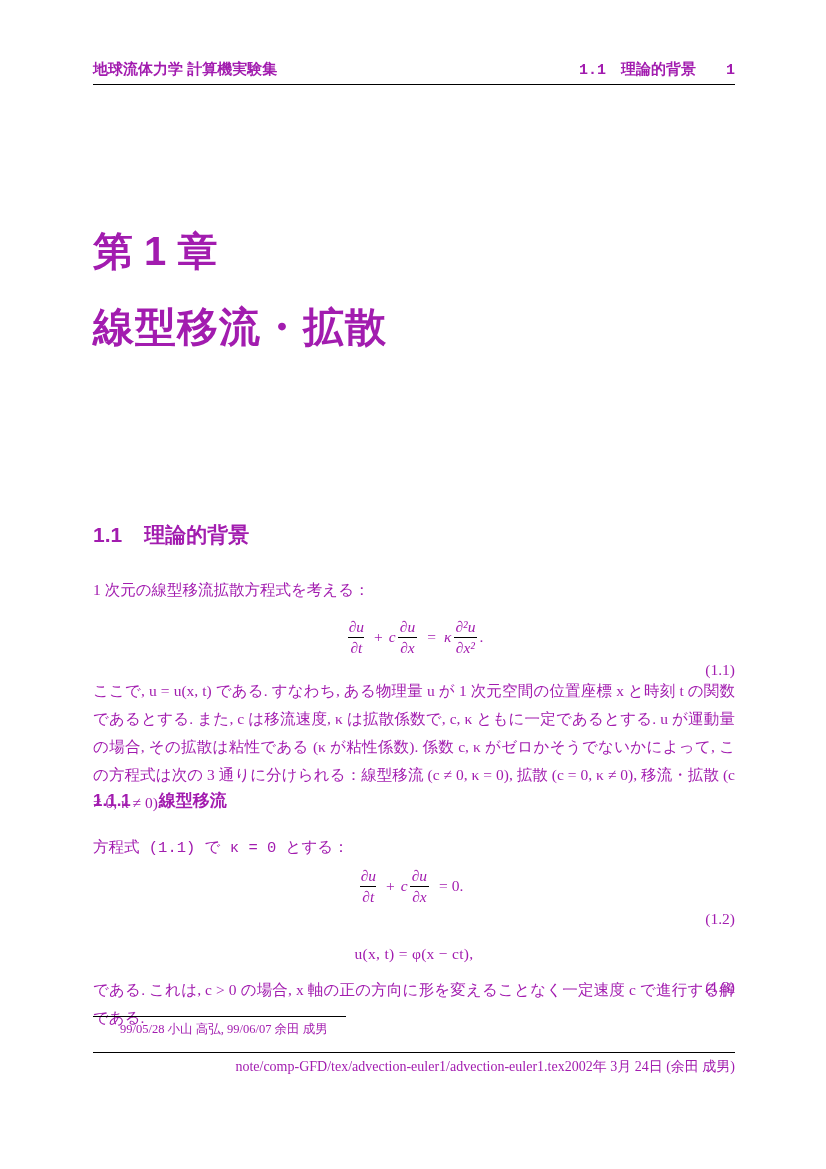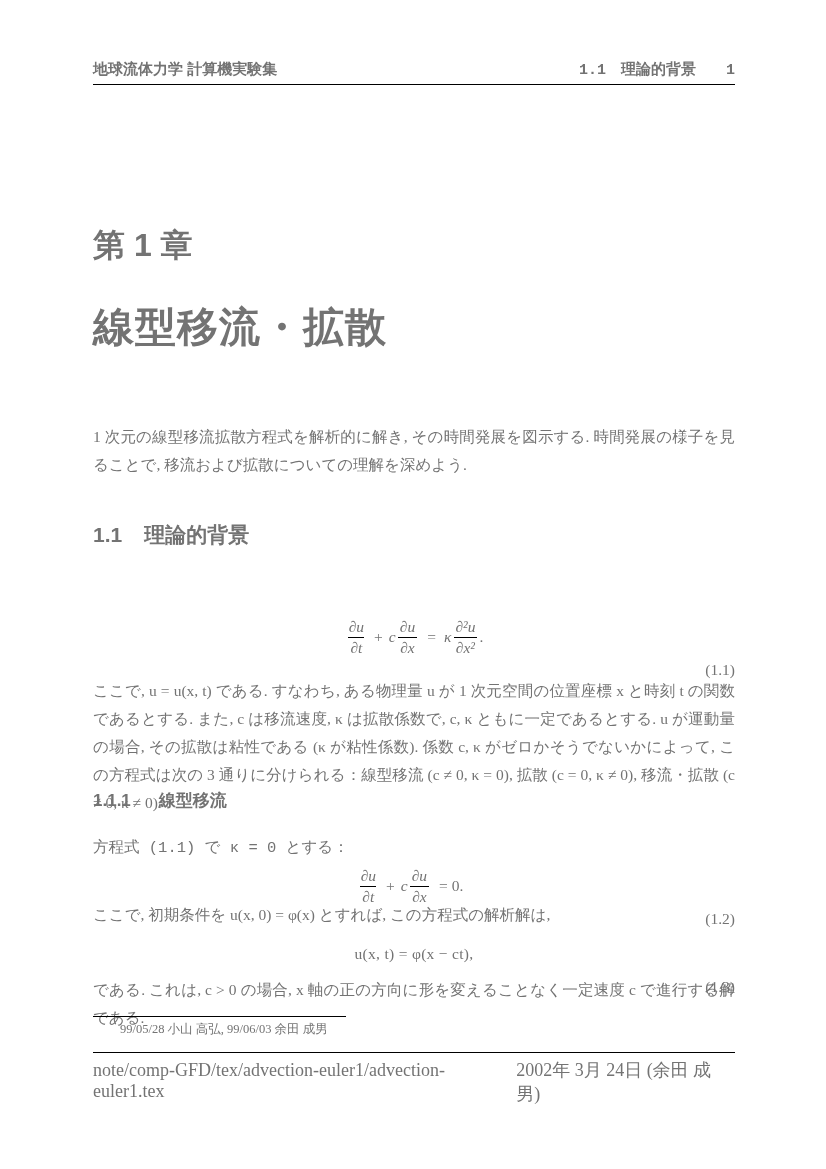--- a/index.html
+++ b/index.html
@@ -1,40 +1,40 @@
 <!DOCTYPE html>
 <html lang="ja"><head>
 <meta charset="utf-8">
 <style>
   * { margin:0; padding:0; box-sizing:border-box; }
   html,body { background:#ffffff; }
   .page {
     position:relative;
     width:826px; height:1107px;
     background:#ffffff;
-    color:#737373;
+    color:#a21caf;
     font-family:"Liberation Serif","DejaVu Serif",serif;
     overflow:hidden;
   }
   .gothic { font-family:"Liberation Sans","DejaVu Sans",sans-serif; font-weight:bold; }
 
   
   .header {
     position:absolute; left:93px; right:91px; top:60px;
     display:flex; justify-content:space-between; align-items:baseline;
     font-size:15px;
   }
   .header-right { display:flex; gap:30px; align-items:baseline;font-family:Liberation Mono, monospace; }
   .header-rule {
     position:absolute; left:93px; right:91px; top:84px;
     border-top:1.8px solid #000;
   }
 
   
-  .chapter-label { position:absolute; left:93px; top:224px; font-size:32px; }
+  .chapter-label { position:absolute; left:93px; top:224px; font-size:40px; }
   .chapter-title { position:absolute; left:93px; top:300px; font-size:41px; letter-spacing:1px; }
 
   
   .body-text {
     position:absolute; left:93px; right:91px;
     font-size:15.5px; line-height:28px;
     text-align:justify;
   }
   .intro-para   { top:423px; }
   .para-lead    { top:576px; }
@@ -90,47 +90,47 @@
   }
 
   
   .footer-rule {
     position:absolute; left:93px; right:91px; top:1052px;
     border-top:1px solid #000;
   }
   .footer {
     position:absolute; left:93px; right:91px; top:1058px;
     display:flex; justify-content:flex-end; align-items:baseline;
-    font-size:18px;
+    font-size:14px;
   }
 </style>
 </head>
 <body>
 
 <div class="page">
 
   <div class="header gothic">
     <span>地球流体力学 計算機実験集</span>
     <span class="header-right">
       <span>1.1　理論的背景</span>
       <span>1</span>
     </span>
   </div>
   <div class="header-rule"></div>
 
   <div class="chapter-label gothic">第 1 章</div>
   <div class="chapter-title gothic">線型移流・拡散</div>
 
-  <p class="body-text intro-para">1 次元の線型移流拡散方程式を解析的に解き, その時間発展を図示する. 時間発展の様子を見ることで, 移流および拡散についての理解を深めよう.</p>
 
   <div class="section-heading gothic">
     <span>1.1</span>
     <span>理論的背景</span>
   </div>
 
+  <p class="body-text para-lead">1 次元の線型移流拡散方程式を考える：</p>
 
   <div class="equation eq1">
     <span class="eq-body">
       <span class="frac">
         <span class="num">∂u</span>
         <span class="den">∂t</span>
       </span>
       <span class="mop">+</span>
       <span class="mi">c</span>
       <span class="frac">
@@ -167,31 +167,30 @@
       <span class="mi">c</span>
       <span class="frac">
         <span class="num">∂u</span>
         <span class="den">∂x</span>
       </span>
       <span class="mrel">= 0.</span>
     </span>
     <span class="eq-number">(1.2)</span>
   </div>
 
-  <p class="body-text para-initial">ここで, 初期条件を u(x, 0) = φ(x) とすれば, この方程式の解析解は,</p>
 
   <div class="equation eq3">
     <span class="eq-body eq-inline">u(x, t) = φ(x − ct),</span>
     <span class="eq-number">(1.3)</span>
   </div>
 
   <p class="body-text para-final">である. これは, c &gt; 0 の場合, x 軸の正の方向に形を変えることなく一定速度 c で進行する解である.</p>
 
   <div class="footnote-rule"></div>
-  <div class="footnote-text">99/05/28 小山 高弘, 99/06/03 余田 成男</div>
+  <div class="footnote-text">99/05/28 小山 高弘, 99/06/07 余田 成男</div>
 
   <div class="footer-rule"></div>
   <div class="footer">
     <span>note/comp-GFD/tex/advection-euler1/advection-euler1.tex</span>
     <span>2002年 3月 24日 (余田 成男)</span>
   </div>
 
 </div>
 
 </body></html>

